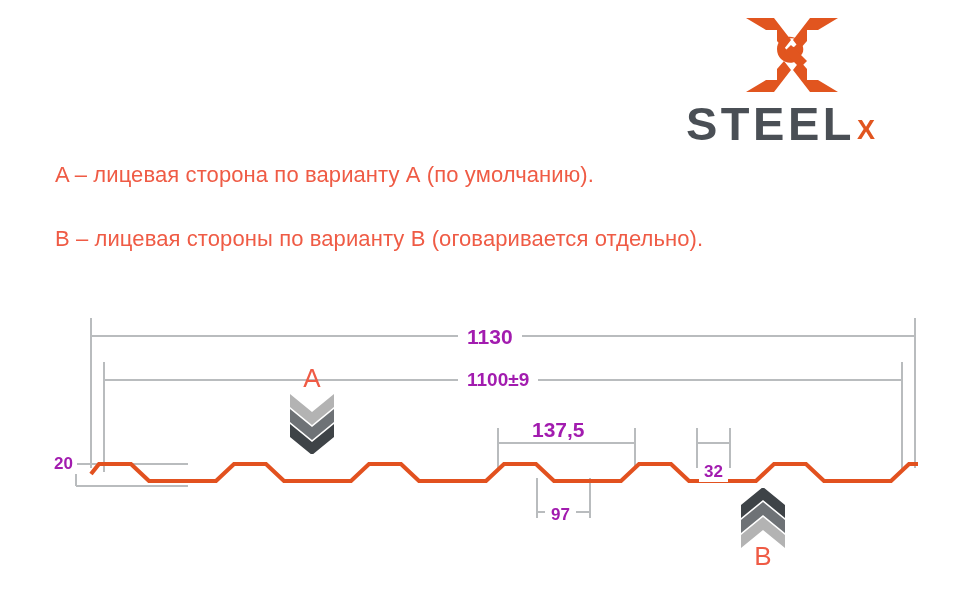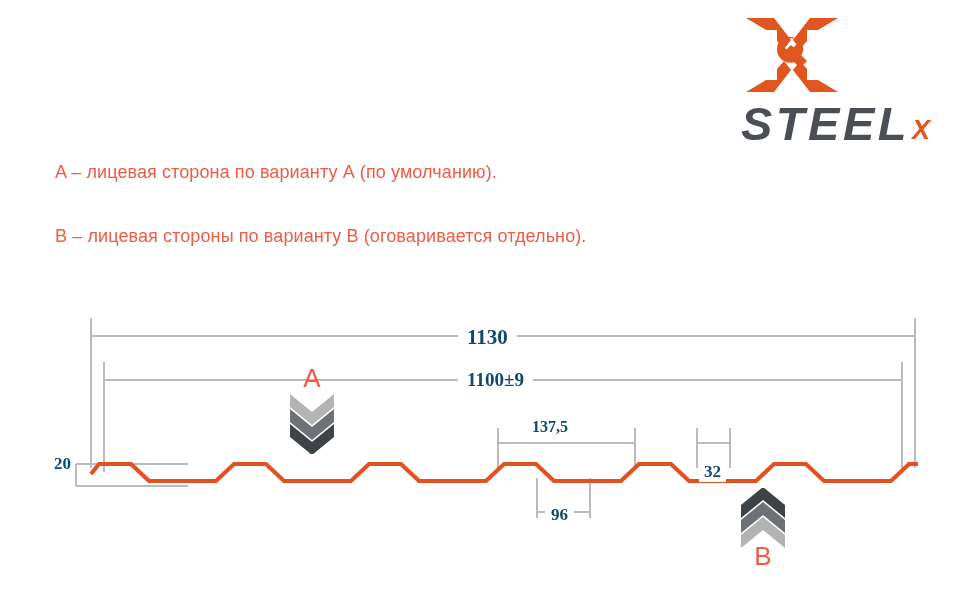--- a/index.html
+++ b/index.html
@@ -26,28 +26,27 @@
   }
   #logo-mark {
     position: absolute;
     left: 58px;
     top: 0px;
     width: 96px;
     height: 78px;
   }
   #logo-wordmark {
     position: absolute;
-    left: 14px;
+    left: 0px;
     top: 84px;
     width: 230px;
     height: 44px;
     display: flex;
     align-items: baseline;
-    justify-content: flex-end;
-    font-style: italic;
+    justify-content: flex-start;
   }
   #logo-steel-text {
     font-family: "Liberation Sans", sans-serif;
     font-size: 47px;
     font-weight: 700;
     letter-spacing: 3.5px;
     color: #4a4f55;
     line-height: 1;
   }
   #logo-x-text {
@@ -59,58 +58,58 @@
     margin-left: 2px;
     position: relative;
     top: -1px;
   }
 
   
   .caption-line {
     position: absolute;
     left: 55px;
     font-family: "Liberation Sans", sans-serif;
-    font-size: 18px;
+    font-size: 22px;
     font-weight: 400;
     color: #ef5b45;
     white-space: nowrap;
     letter-spacing: 0.1px;
   }
   #caption-a { top: 162px; }
   #caption-b { top: 226px; }
 
   
   #drawing {
     position: absolute;
     left: 0;
     top: 0;
     width: 970px;
     height: 597px;
   }
   .dim-label {
     position: absolute;
-    font-family: Liberation Serif, serif;
+    font-family: Liberation Sans, sans-serif;
     font-weight: 700;
-    color: #0c4a6e;
+    color: #a21caf;
     background: #ffffff;
     white-space: nowrap;
     text-align: left;
   }
   #label-1130 {
     font-size: 21px;
     left: 458px; top: 325px;
     padding: 0 9px;
   }
   #label-1100 {
     font-size: 19px;
     left: 458px; top: 369px;
     padding: 0 9px;
   }
   #label-1375 {
-    font-size: 16px;
+    font-size: 21px;
     left: 525px; top: 418px;
     padding: 0 7px;
   }
   #label-32 {
     font-size: 17px;
     left: 699px; top: 418px;
     padding: 0 5px;
     margin-top: 44px;
   }
   #label-67 {
@@ -237,21 +236,21 @@
       891,481
       909,464
       918,464
     "></polyline>
 </svg>
 
 <div class="dim-label" id="label-1130">1130</div>
 <div class="dim-label" id="label-1100">1100±9</div>
 <div class="dim-label" id="label-1375">137,5</div>
 <div class="dim-label" id="label-32">32</div>
-<div class="dim-label" id="label-67">96</div>
+<div class="dim-label" id="label-67">97</div>
 <div class="dim-label" id="label-20">20</div>
 
 <div class="marker-letter" id="marker-a-letter">A</div>
 <svg id="marker-a-chevrons" viewBox="0 0 50 62">
   <polygon points="3,2 25,20 47,2 47,15 25,33 3,15" fill="#b3b3b3"></polygon>
   <polygon points="3,17 25,35 47,17 47,30 25,48 3,30" fill="#6e7276"></polygon>
   <polygon points="3,32 25,50 47,32 47,45 25,63 3,45" fill="#3e4347"></polygon>
 </svg>
 
 <div class="marker-letter" id="marker-b-letter">B</div>

